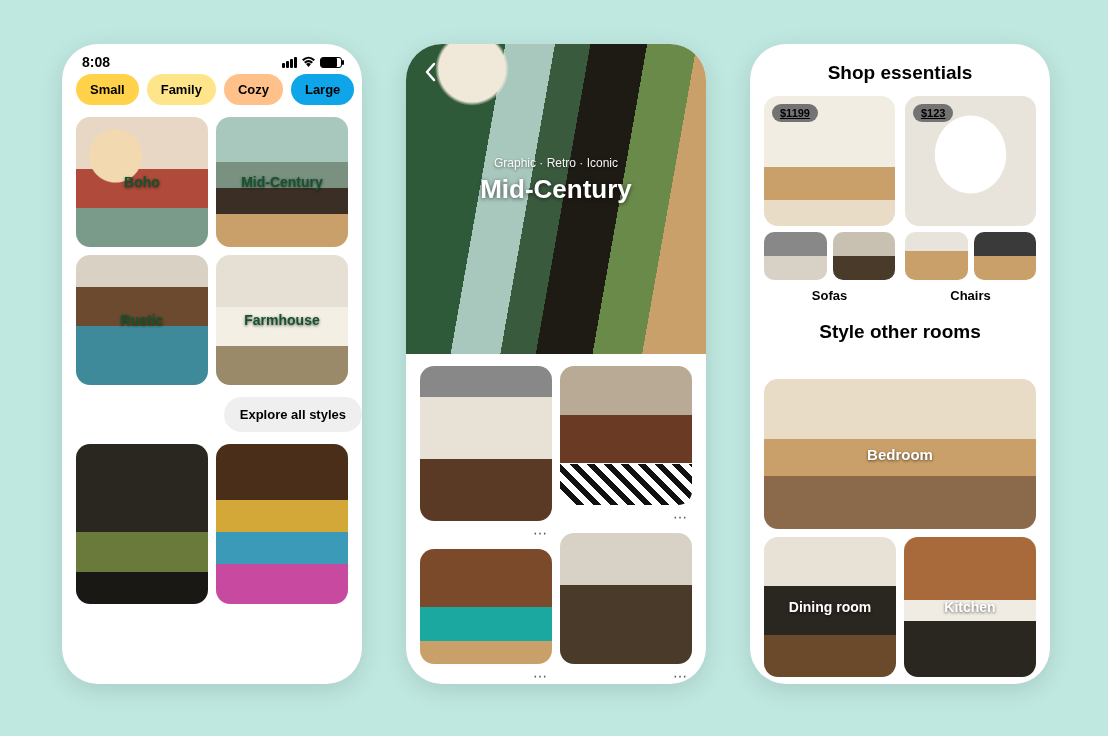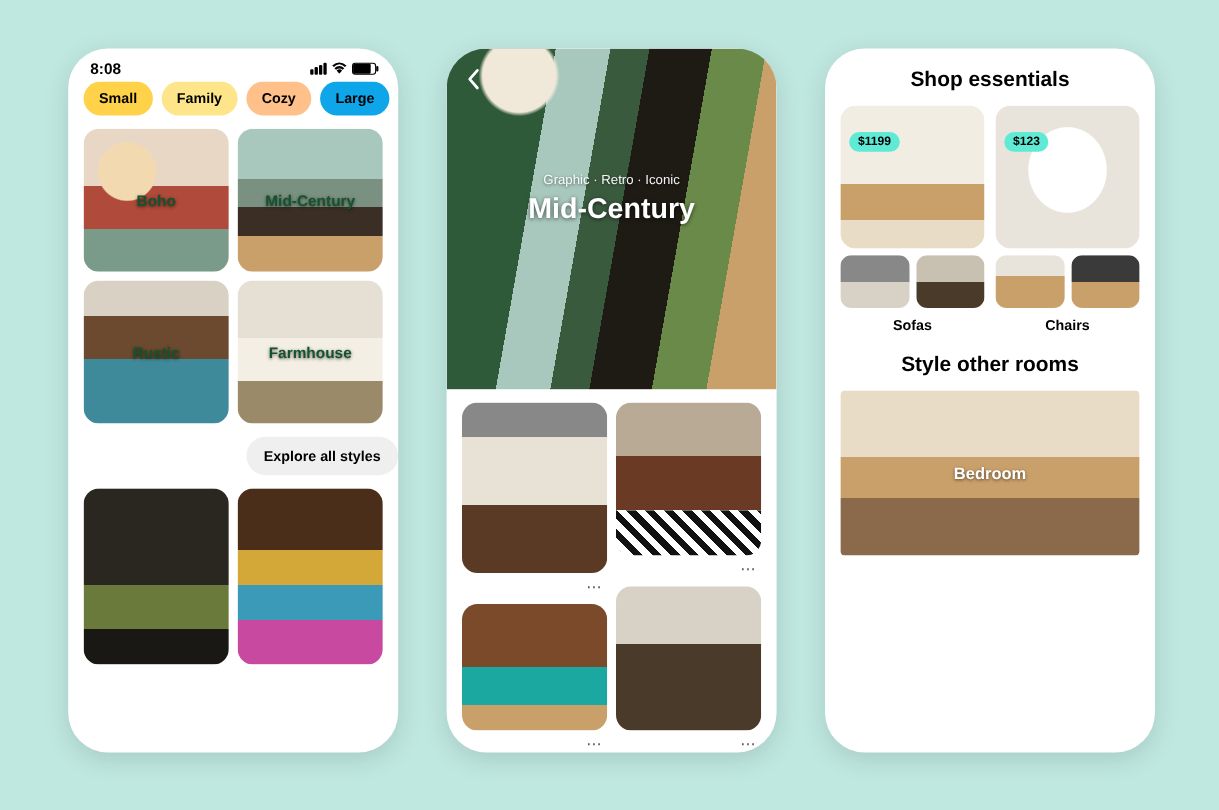--- a/index.html
+++ b/index.html
@@ -111,34 +111,35 @@
 
   
   .section-title { text-align:center; font-size:19px; font-weight:700; padding:18px 0 12px; }
   .shop-row { display:flex; gap:10px; padding:0 14px; }
   .shop-col { flex:1; position:relative; }
   .shop-big {
     position:relative; border-radius:14px; overflow:hidden; height:130px;
   }
   .shop-big .tile-bg{position:absolute;inset:0;}
   .price-badge {
-    position:absolute; top:24px; left:8px; background:#5eead4; border-radius:999px;
-    padding:3px 8px; font-size:11px; font-weight:600; z-index:2;
+    position:absolute; top:8px; left:8px; background:#737373; border-radius:999px;
+    padding:3px 8px; font-size:11px; font-weight:600; z-index:2;text-decoration:underline;
   }
   .shop-thumbs { display:flex; gap:6px; margin-top:6px; }
   .thumb { flex:1; height:48px; border-radius:10px; overflow:hidden; position:relative;}
   .thumb .tile-bg{position:absolute;inset:0;}
   .shop-cat-label { text-align:center; font-size:13px; font-weight:700; margin-top:8px; }
 
   .rooms { padding:0 14px; }
   .room-big {
-    position:relative; border-radius:4px; overflow:hidden; height:150px;
+    position:relative; border-radius:14px; overflow:hidden; height:150px;
     display:flex; align-items:center; justify-content:center; color:#fff;
     font-weight:600; font-size:15px; text-shadow:0 1px 3px rgba(0,0,0,.6);
     margin-bottom:8px;
+    margin-top:24px;
   }
   .room-big .tile-bg{position:absolute;inset:0;}
   .room-big span{position:relative;z-index:2;}
   .room-grid { display:grid; grid-template-columns:1fr 1fr; gap:8px; }
   .room-tile {
     position:relative; border-radius:14px; overflow:hidden; height:140px;
     display:flex; align-items:center; justify-content:center; color:#fff;
     font-weight:600; font-size:14px; text-shadow:0 1px 3px rgba(0,0,0,.6);
   }
   .room-tile .tile-bg{position:absolute;inset:0;}
@@ -318,14 +319,24 @@
         <div class="shop-cat-label">Chairs</div>
       </div>
     </div>
 
   <div class="section-title">Style other rooms</div>
   <div class="rooms">
     <div class="room-big">
       <div class="tile-bg bg-bedroom" id="room-big-bg"></div>
       <span>Bedroom</span>
     </div>
+    <div class="room-grid" id="room-grid">
+        <div class="room-tile">
+          <div class="tile-bg bg-dining"></div>
+          <span>Dining room</span>
+        </div>
+        <div class="room-tile">
+          <div class="tile-bg bg-kitchen"></div>
+          <span>Kitchen</span>
+        </div>
+      </div>
   </div>
 </div>
 
 </body></html>

